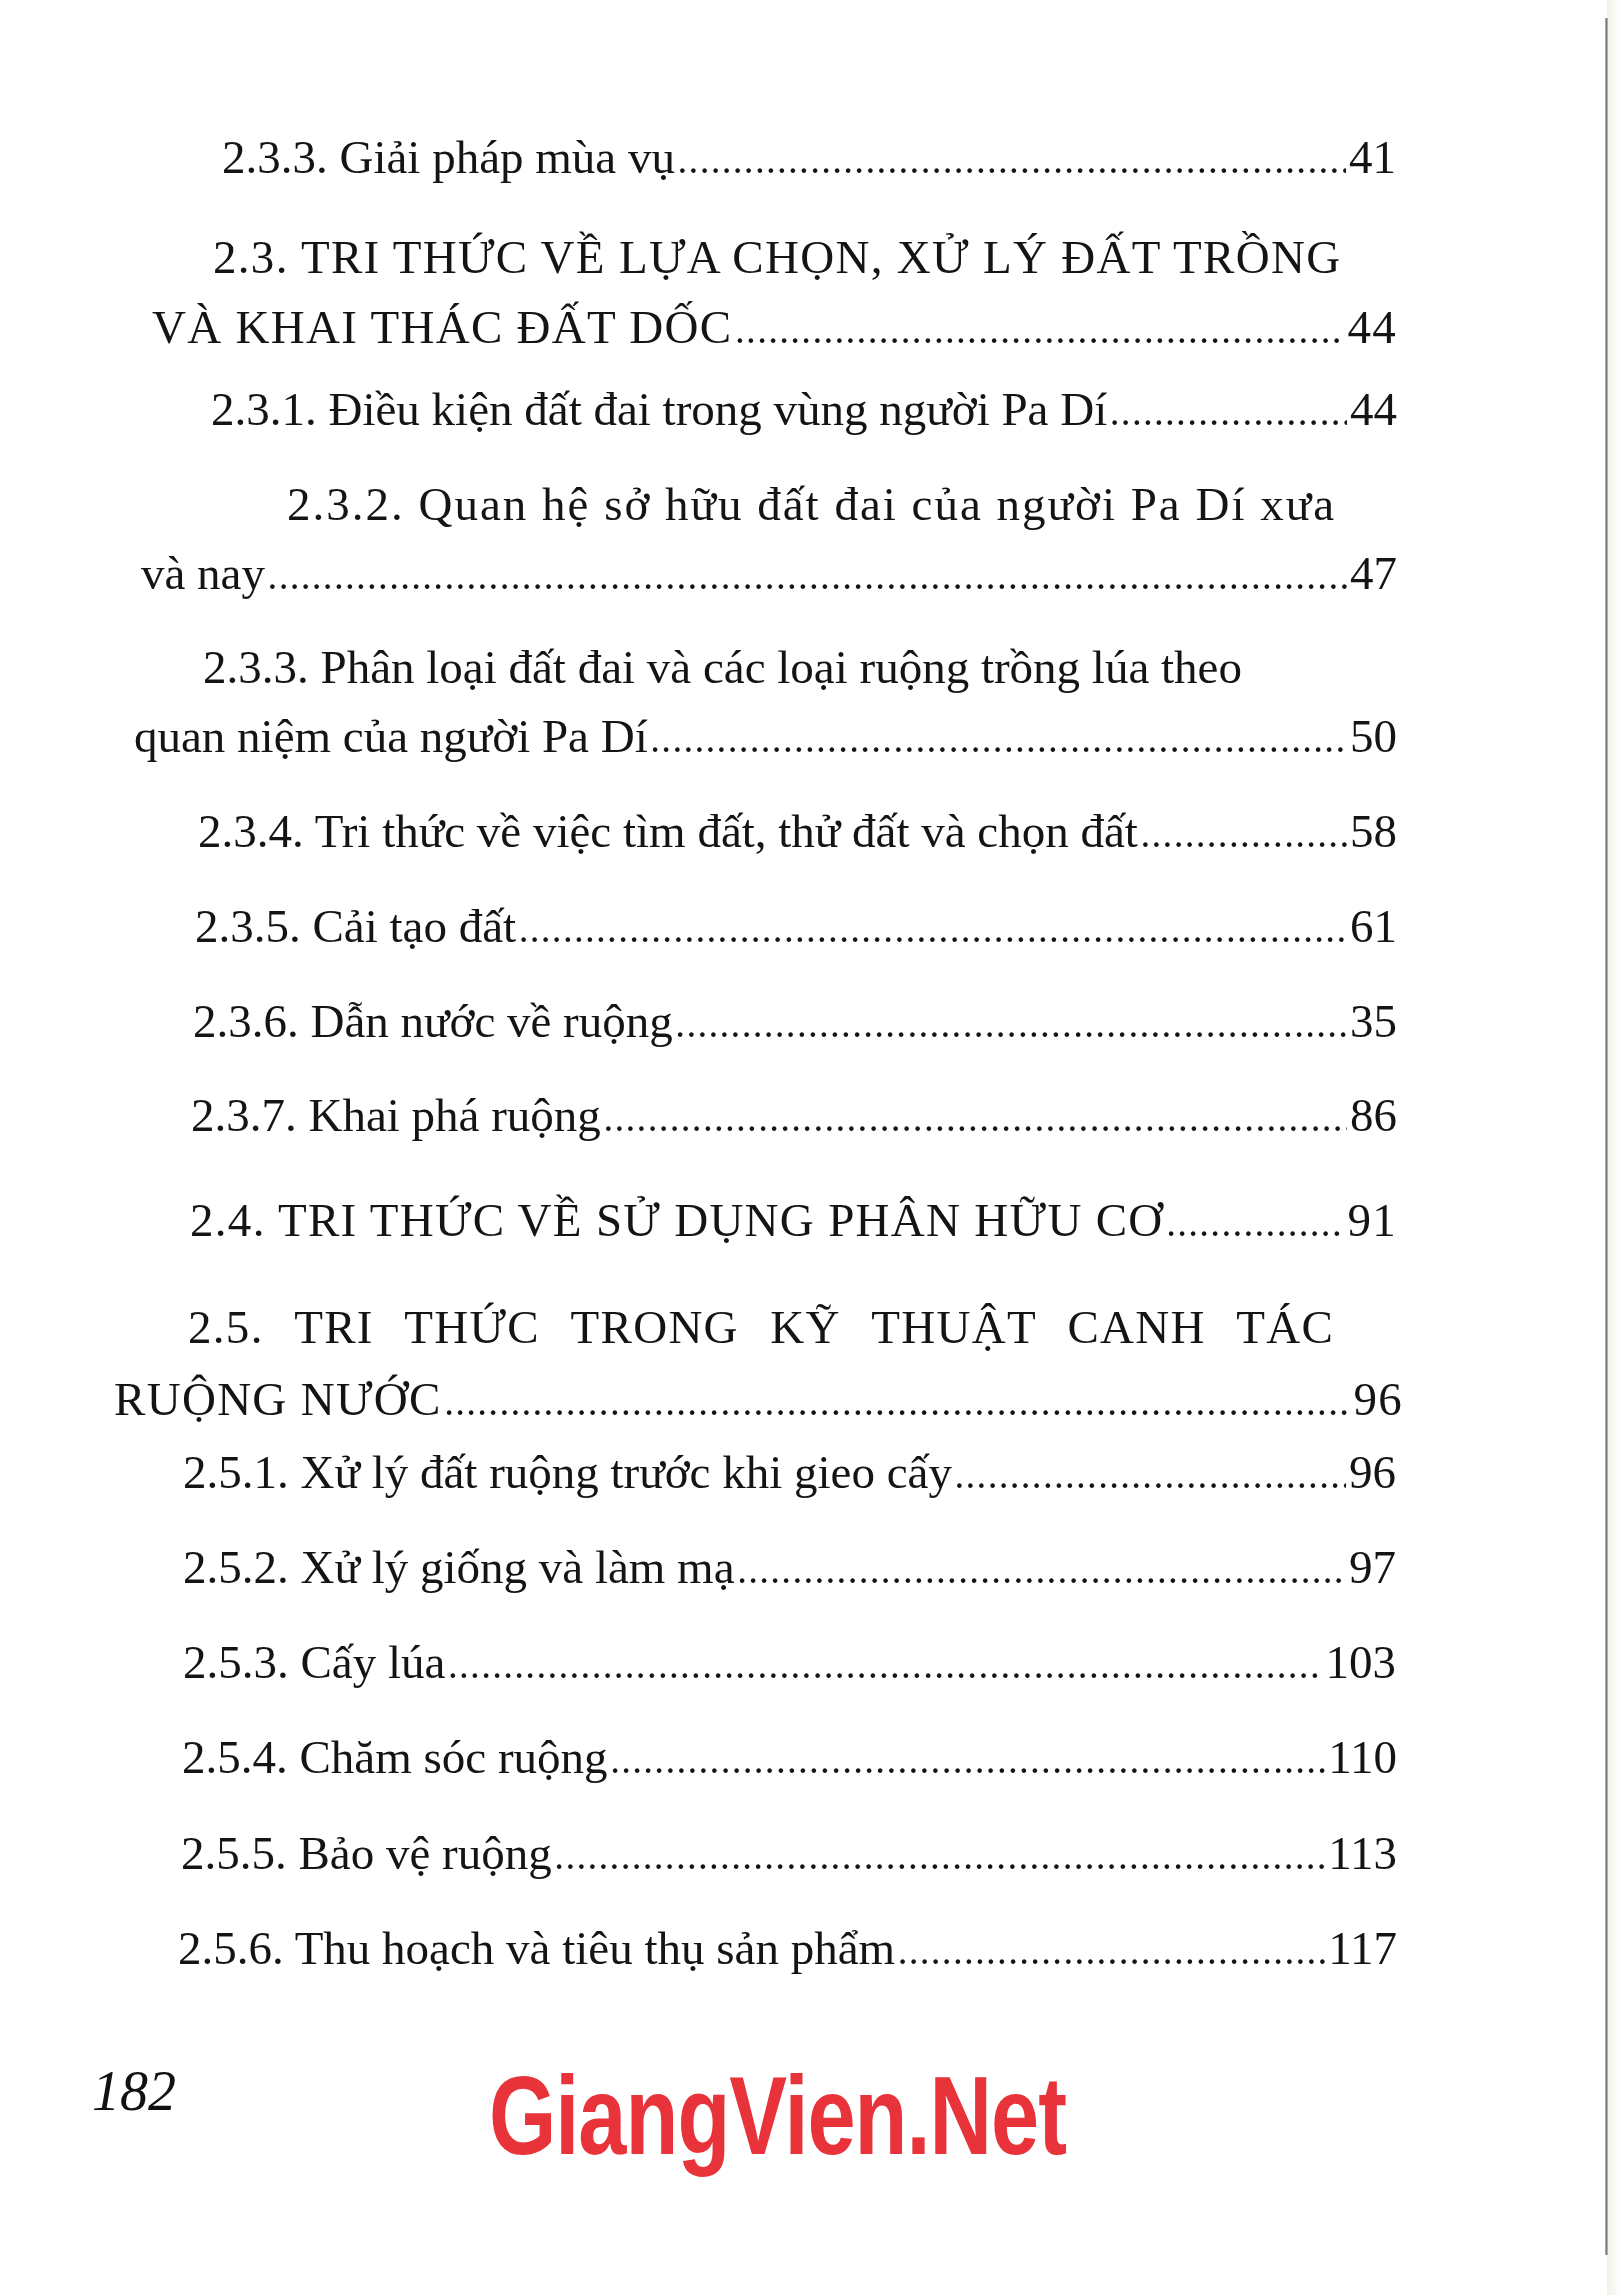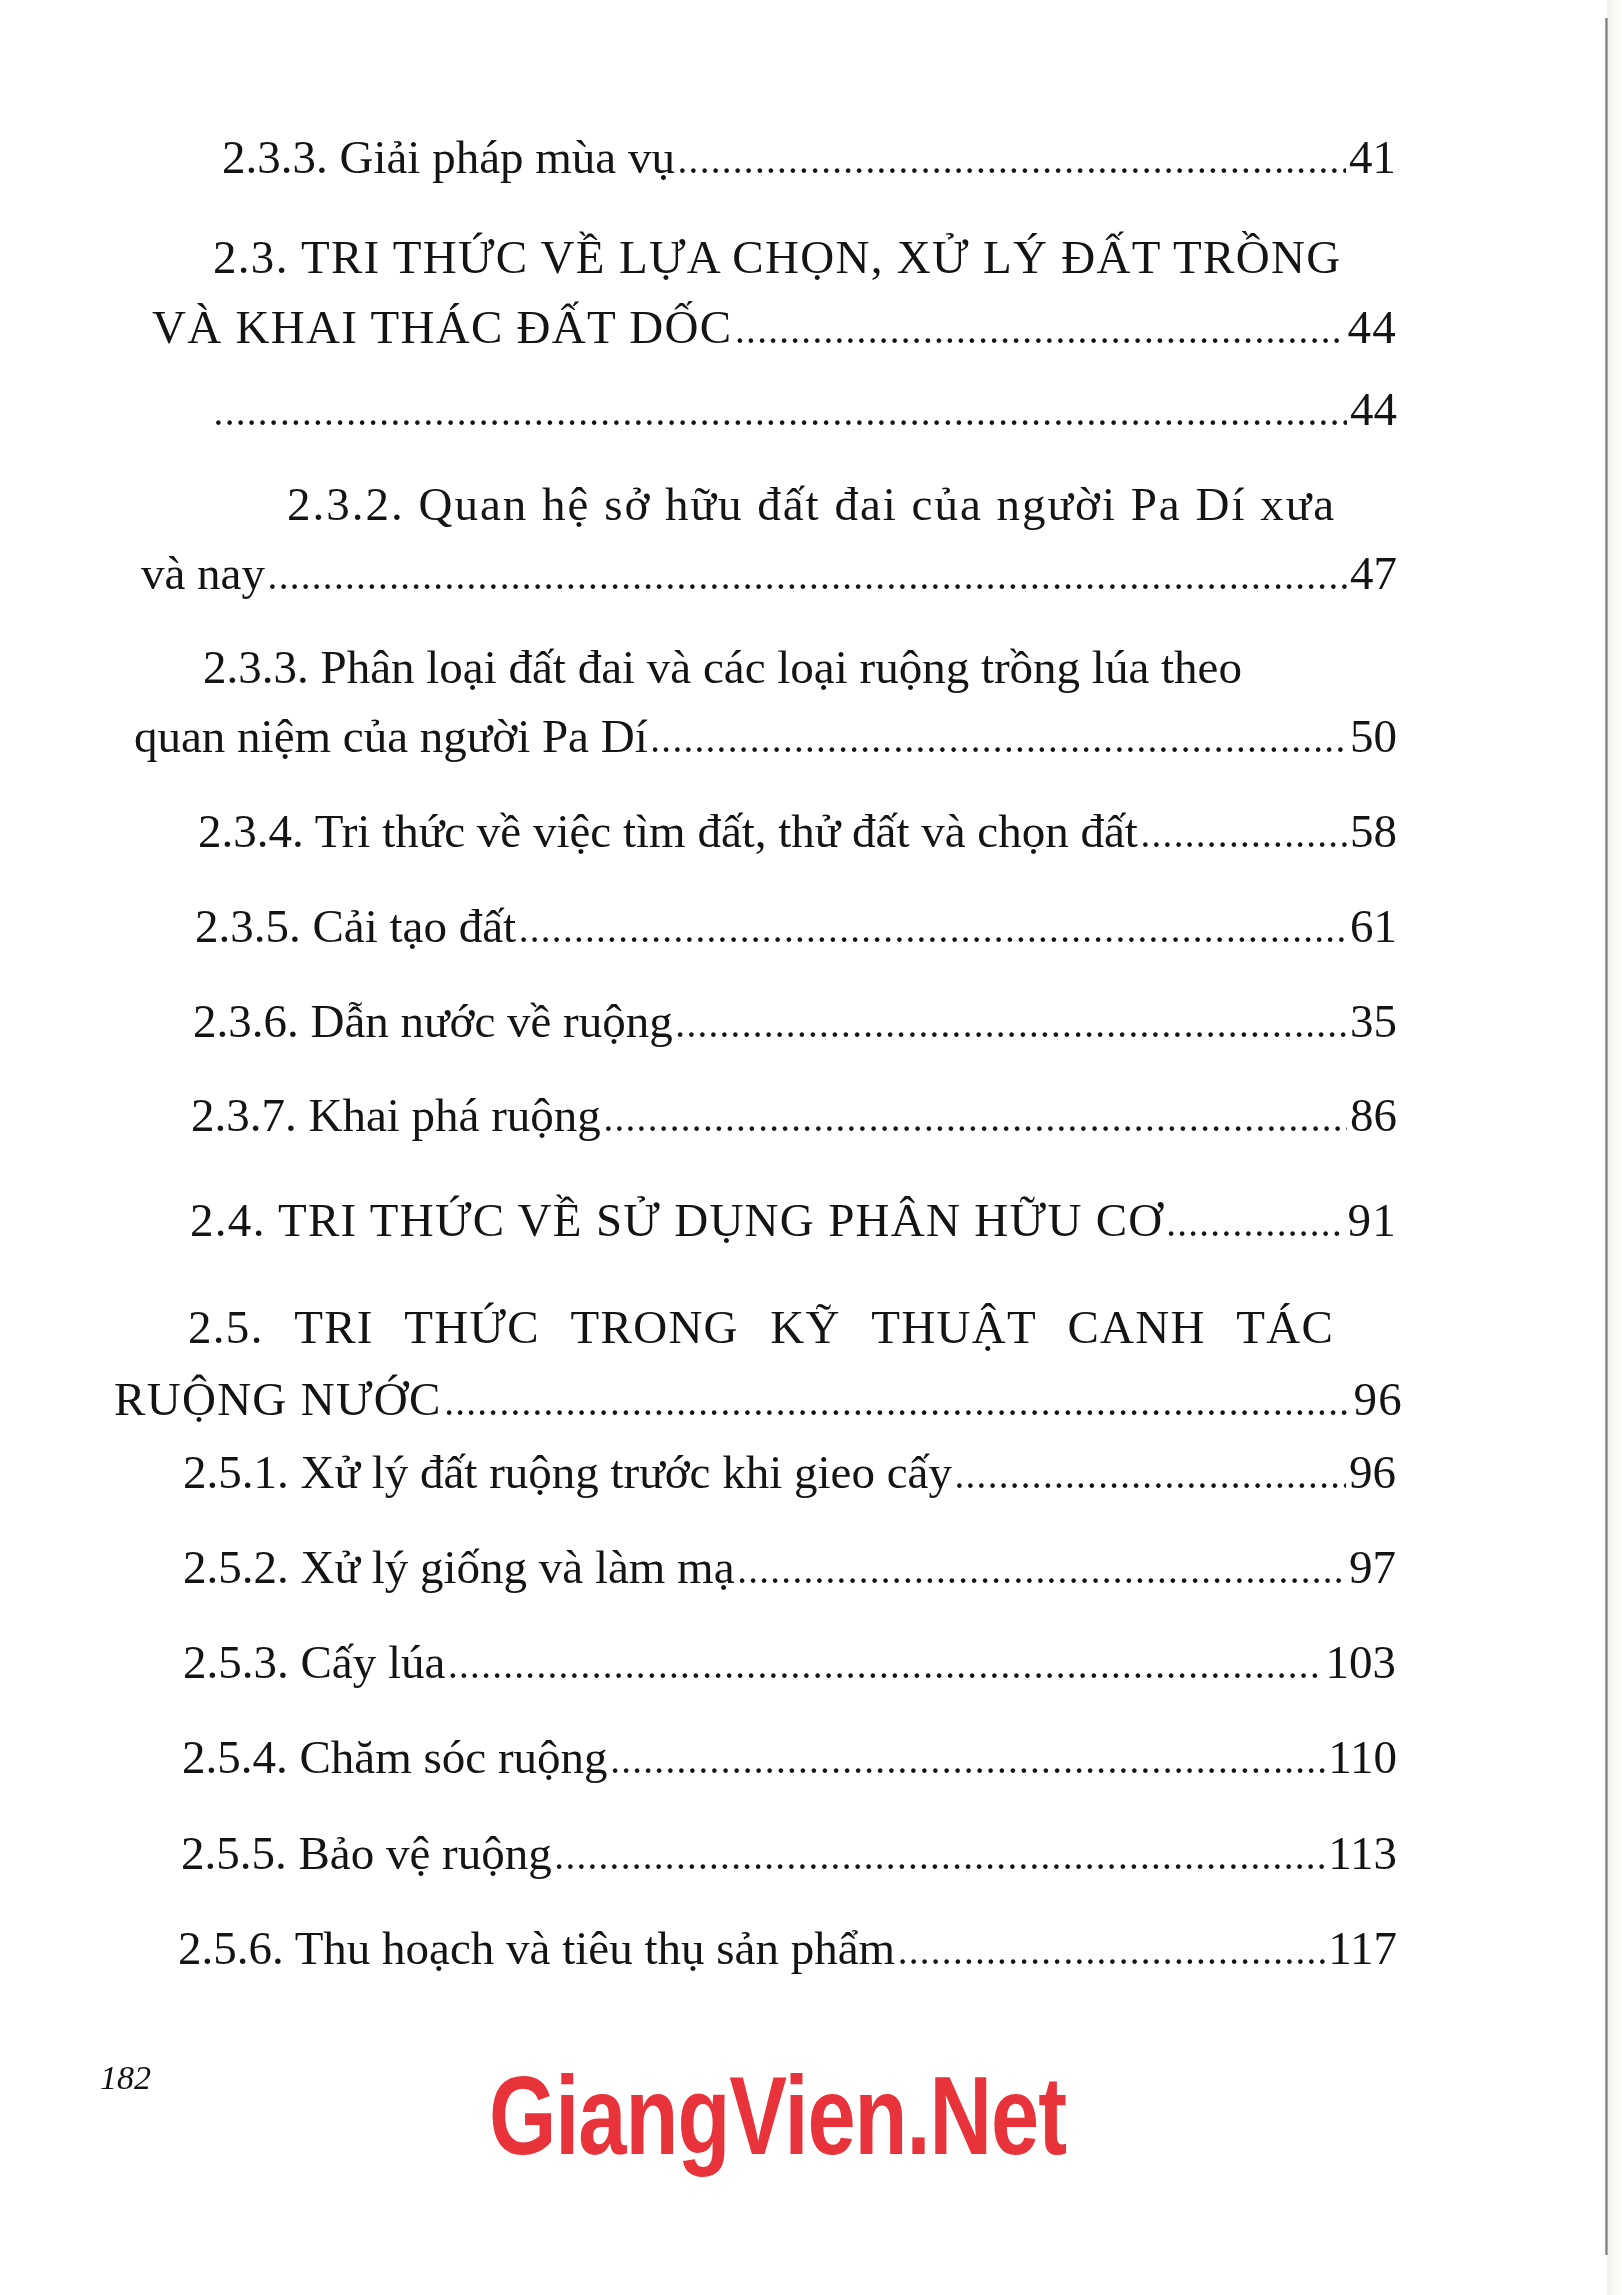--- a/index.html
+++ b/index.html
@@ -22,21 +22,21 @@
   }
   .line .t { flex:0 0 auto; }
   .line .dots {
     flex:1 1 auto; overflow:hidden; white-space:nowrap; letter-spacing:1.3px;
     margin:0 2.6px; font-size:39px;
   }
   .line .pg { flex:0 0 auto; }
   .upper { letter-spacing:1.3px;margin-top:12px; }
   .spread { letter-spacing:2px;justify-content:center; }
   .page-number {
-    position:absolute; left:100px; top:2059px; font-size:34px; font-style:italic;
+    position:absolute; left:92px; top:2059px; font-size:56px; font-style:italic;
     font-family:"Liberation Serif", serif; color:#111;
   }
   .watermark {
     position:absolute; left:489px; top:2061px; font-family:"Liberation Sans", "DejaVu Sans", sans-serif;
     font-weight:bold; font-size:111px; color:#e8333a; transform:scaleX(0.78); transform-origin:left top;
     letter-spacing:-1.3px; line-height:1;
   }
 </style>
 </head>
 <body>
@@ -55,20 +55,21 @@
   <div class="line upper" style="left:213px; top:222px; width:1204px; justify-content:space-between;">
     <span class="t">2.3. TRI THỨC VỀ LỰA CHỌN, XỬ LÝ ĐẤT TRỒNG</span>
   </div>
   <div class="line upper" style="left:152px; top:292px; width:1245px;">
     <span class="t">VÀ KHAI THÁC ĐẤT DỐC</span>
     <span class="dots">................................................................................................................................................................</span>
     <span class="pg">44</span>
   </div>
 
   <div class="line" style="left:211px; top:386px; width:1186px;">
+    <span class="t">2.3.1. Điều kiện đất đai trong vùng người Pa Dí</span>
     <span class="dots">................................................................................................................................................................</span>
     <span class="pg">44</span>
   </div>
 
   <div class="line spread" style="left:208px; top:481px; width:1207px;">
     <span class="t">2.3.2. Quan hệ sở hữu đất đai của người Pa Dí xưa</span>
   </div>
   <div class="line" style="left:141px; top:550px; width:1256px;">
     <span class="t">và nay</span>
     <span class="dots">................................................................................................................................................................</span>

